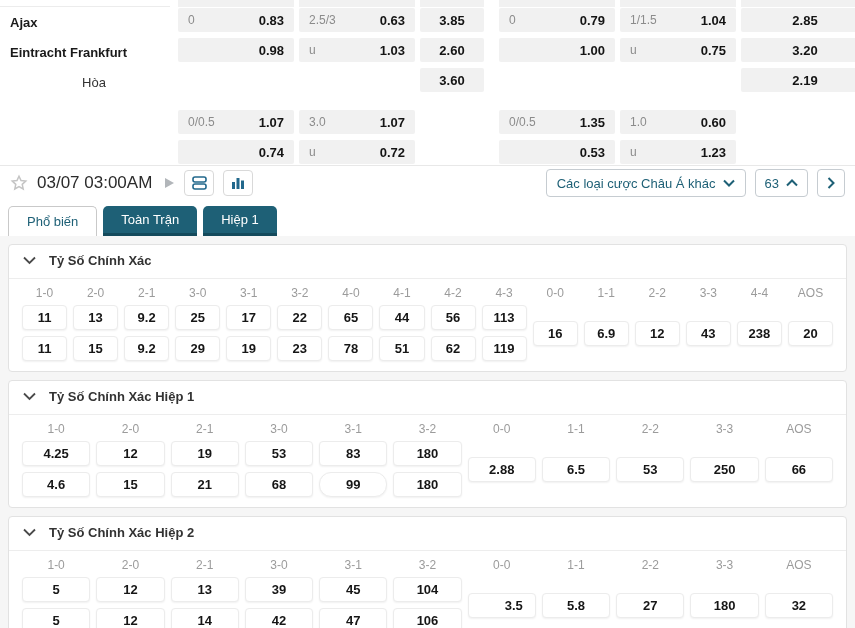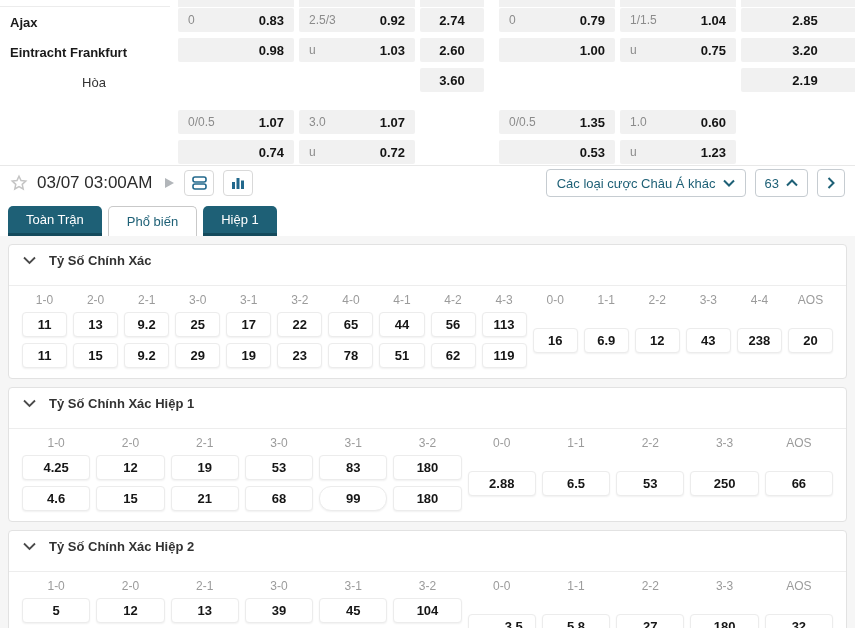--- a/index.html
+++ b/index.html
@@ -42,21 +42,21 @@
   
   .tabstrip { display:flex; align-items:flex-end; padding:6px 8px 0; height:36px; gap:6px; background:#fff; }
   .tab { height:30px; padding:0 18px; display:flex; align-items:center; border-radius:5px 5px 0 0;
     font-size:13px; cursor:pointer; }
   .tab.active { background:#fff; border:1px solid #c9c9c9; border-bottom:none; color:#1e6076; }
   .tab.inactive { background:#1e6076; color:#fff; border-bottom:3px solid #144a5c; }
 
   
   .content { background:#f6f6f6; padding:8px; height:392px; overflow:hidden; }
   .panel { background:#fff; border:1px solid #e2e2e2; border-radius:4px; margin-bottom:8px; }
-  .panel-head { display:flex; align-items:center; gap:13px; padding:8px 14px 17px;
+  .panel-head { display:flex; align-items:center; gap:13px; padding:8px 14px 10px;
     border-bottom:1px solid #ededed; cursor:pointer; }
   .panel-title { font-weight:700; font-size:13px; color:#333; }
   .pgrid { display:grid; padding:1px 10px 7px; }
   .phead { color:#9b9b9b; font-size:12px; text-align:center; padding:6px 0 2px; }
   .pcell { margin:3px; height:25px; line-height:24px; background:#fff; border:1px solid #ececec;
     border-radius:4px; box-shadow:0 1px 2px rgba(0,0,0,.06); text-align:center; font-weight:700;
     font-size:13px; color:#161616; cursor:pointer; }
   .pcell.draw { align-self:center; }
   svg { display:block; }
 </style>
@@ -79,24 +79,24 @@
     <div class="team draw">Hòa</div>
   </div>
   <div class="odds-rows" id="odds-rows">
       <div class="orow">
         <div class="ocell c0">
           <span class="hcp">0</span>
           <span class="oval">0.83</span>
         </div>
         <div class="ocell c1">
           <span class="hcp">2.5/3</span>
-          <span class="oval">0.92</span>
+          <span class="oval">0.63</span>
         </div>
         <div class="ocell c2 center">
-          <span class="oval">2.74</span>
+          <span class="oval">3.85</span>
         </div>
         <div class="sp"></div>
         <div class="ocell c3">
           <span class="hcp">0</span>
           <span class="oval">0.79</span>
         </div>
         <div class="ocell c4">
           <span class="hcp">1/1.5</span>
           <span class="oval">1.04</span>
         </div>
@@ -227,22 +227,22 @@
     </svg>
   </span>
   <span class="pill sq">
     <svg width="8" height="12" viewBox="0 0 8 12">
       <path d="M1.5 1l5 5-5 5" fill="none" stroke="#1e6076" stroke-width="2"></path>
     </svg>
   </span>
 </div>
 
 <div class="tabstrip" id="tabstrip">
+    <div class="tab active">Phổ biến</div>
     <div class="tab inactive">Toàn Trận</div>
-    <div class="tab active">Phổ biến</div>
     <div class="tab inactive">Hiệp 1</div>
   </div>
 
 <div class="content" id="content">
   <section class="panel">
     <div class="panel-head">
       <svg width="13" height="9" viewBox="0 0 13 9">
         <path d="M1 1.5l5.5 5.5L12 1.5" fill="none" stroke="#4a4a4a" stroke-width="1.8"></path>
       </svg>
       <span class="panel-title">Tỷ Số Chính Xác</span>

